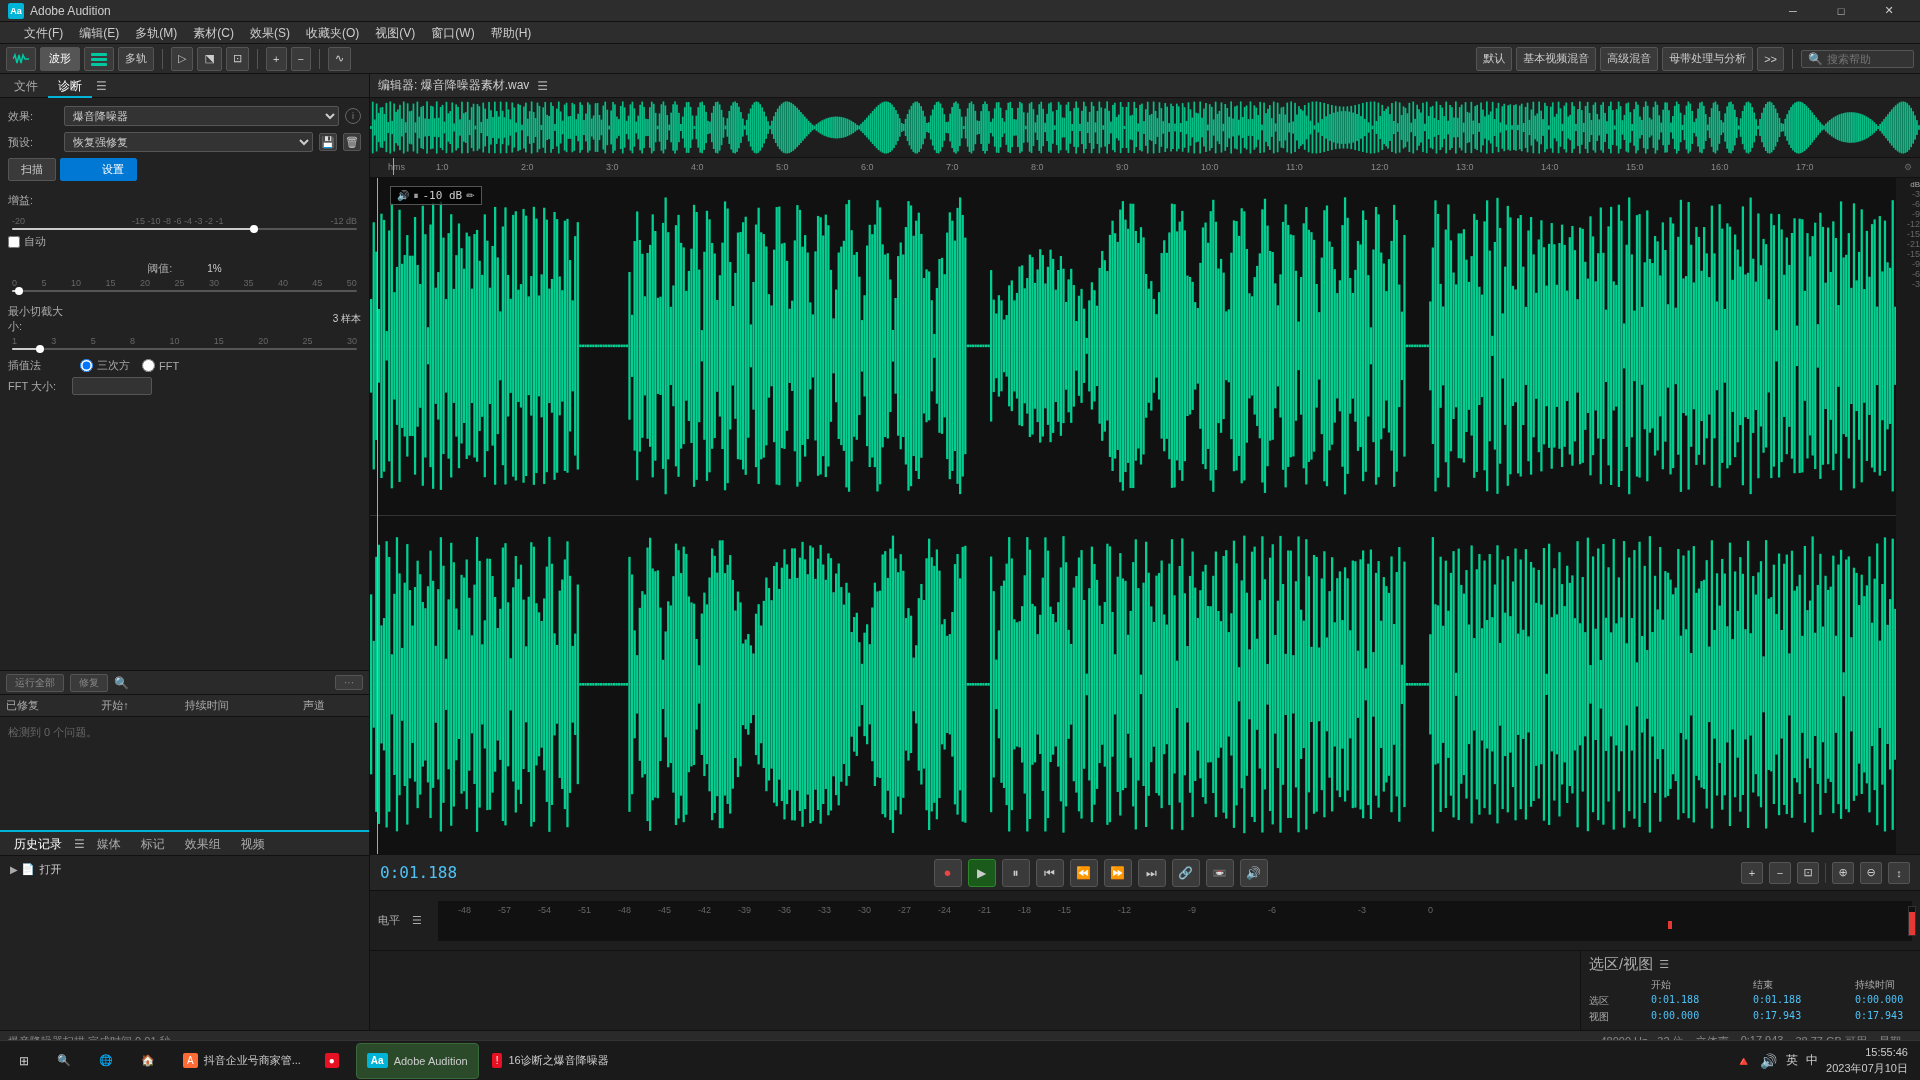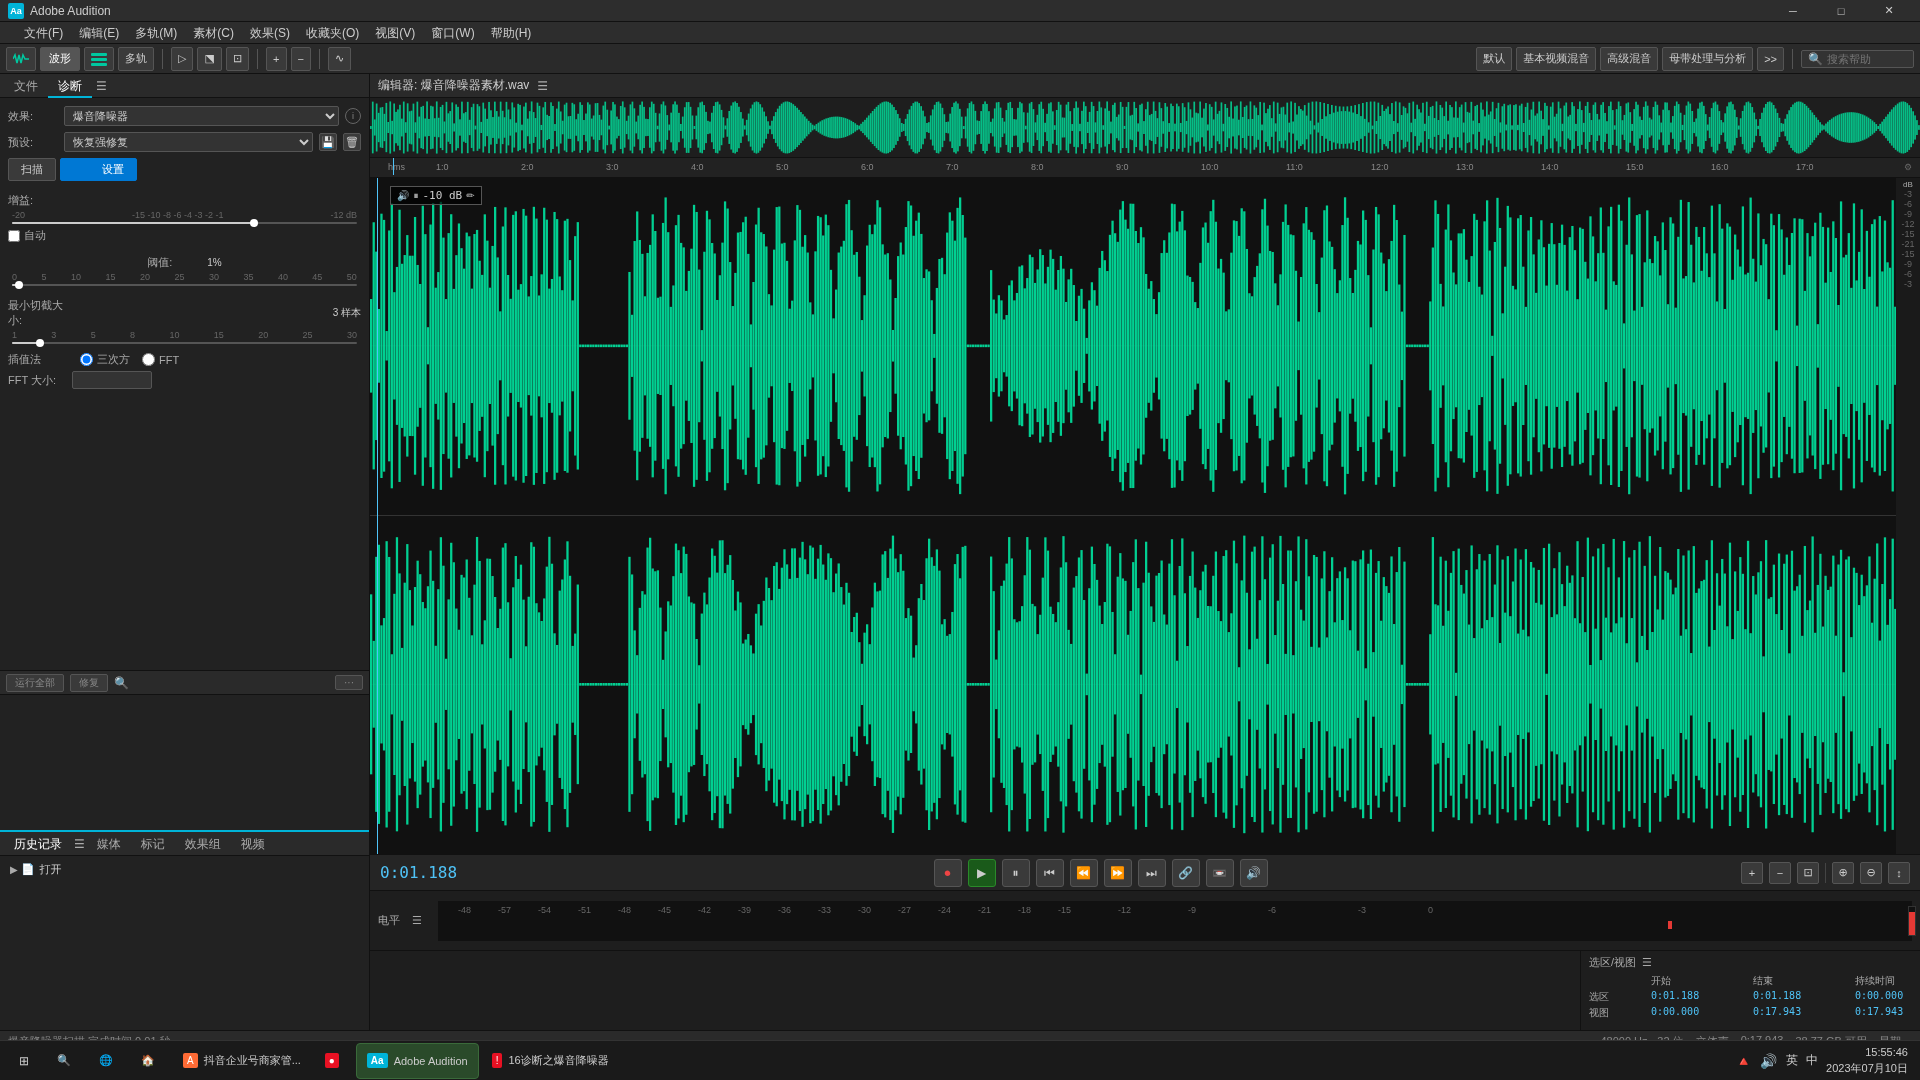--- a/index.html
+++ b/index.html
@@ -419,21 +419,21 @@
     }
     .db-scale {
       position: absolute;
       right: 0;
       top: 0;
       width: 24px;
       height: 100%;
       background: #1a1a1a;
       display: flex;
       flex-direction: column;
-      align-items: center;
+      align-items: flex-end;
       font-size: 9px;
       color: #666;
       padding-top: 2px;
       gap: 0;
     }
     .left-scale {
       position: absolute;
       left: 0;
       top: 0;
       width: 16px;
@@ -545,21 +545,21 @@
       padding: 4px 8px;
       border-left: 1px solid #111;
     }
     .region-header {
       display: flex;
       align-items: center;
       gap: 6px;
       margin-bottom: 4px;
     }
     .region-title {
-      font-size: 11px;
+      font-size: 15px;
       color: #aaa;
       text-align: right;
     }
     .region-table {
       display: grid;
       grid-template-columns: 60px 100px 100px 100px;
       gap: 2px;
       font-size: 10px;
       color: #aaa;
     }
@@ -786,21 +786,21 @@
         <div class="toolbar-btn" style="width:18px;height:18px;padding:0;justify-content:center;">💾</div>
         <div class="toolbar-btn" style="width:18px;height:18px;padding:0;justify-content:center;">🗑</div>
       </div>
 
       <div class="diag-btns">
         <button class="diag-btn">扫描</button>
         <button class="diag-btn active">设置</button>
       </div>
 
       <div class="slider-section">
-        <div style="display:flex;align-items:center;justify-content:space-between;margin-bottom:2px;">
+        <div style="display:flex;align-items:center;justify-content:space-between;margin-bottom:8px;">
           <span class="slider-label">增益:</span>
         </div>
         <div style="display:flex;align-items:center;padding:0 4px;margin-bottom:2px;gap:4px;">
           <span style="font-size:9px;color:#666;">-20</span>
           <span style="font-size:9px;color:#666;flex:1;text-align:center;">-15 -10 -8 -6 -4 -3 -2 -1</span>
           <span style="font-size:9px;color:#666;text-align:right;">-12 dB</span>
         </div>
         <div style="padding:0 4px;">
           <div class="slider-track" style="margin-bottom:4px;">
             <div class="slider-fill" style="width:70%;"></div>
@@ -882,20 +882,35 @@
     </div>
 
     <div id="results-panel">
       <div class="results-toolbar">
         <button class="results-btn">运行全部</button>
         <button class="results-btn">修复</button>
         <span class="search-icon">🔍</span>
         <div style="flex:1"></div>
         <button class="results-btn">···</button>
       </div>
+      <table class="results-table">
+        <thead>
+          <tr>
+            <th>已修复</th>
+            <th>开始↑</th>
+            <th>持续时间</th>
+            <th>声道</th>
+          </tr>
+        </thead>
+        <tbody>
+          <tr>
+            <td colspan="4" class="results-empty">检测到 0 个问题。</td>
+          </tr>
+        </tbody>
+      </table>
     </div>
 
     <div id="history-panel">
       <div class="history-tabs">
         <div class="history-tab active">历史记录</div>
         <span style="color:#aaa;font-size:12px;margin:0 2px;">☰</span>
         <div class="history-tab">媒体</div>
         <div class="history-tab">标记</div>
         <div class="history-tab">效果组</div>
         <div class="history-tab">视频</div>

